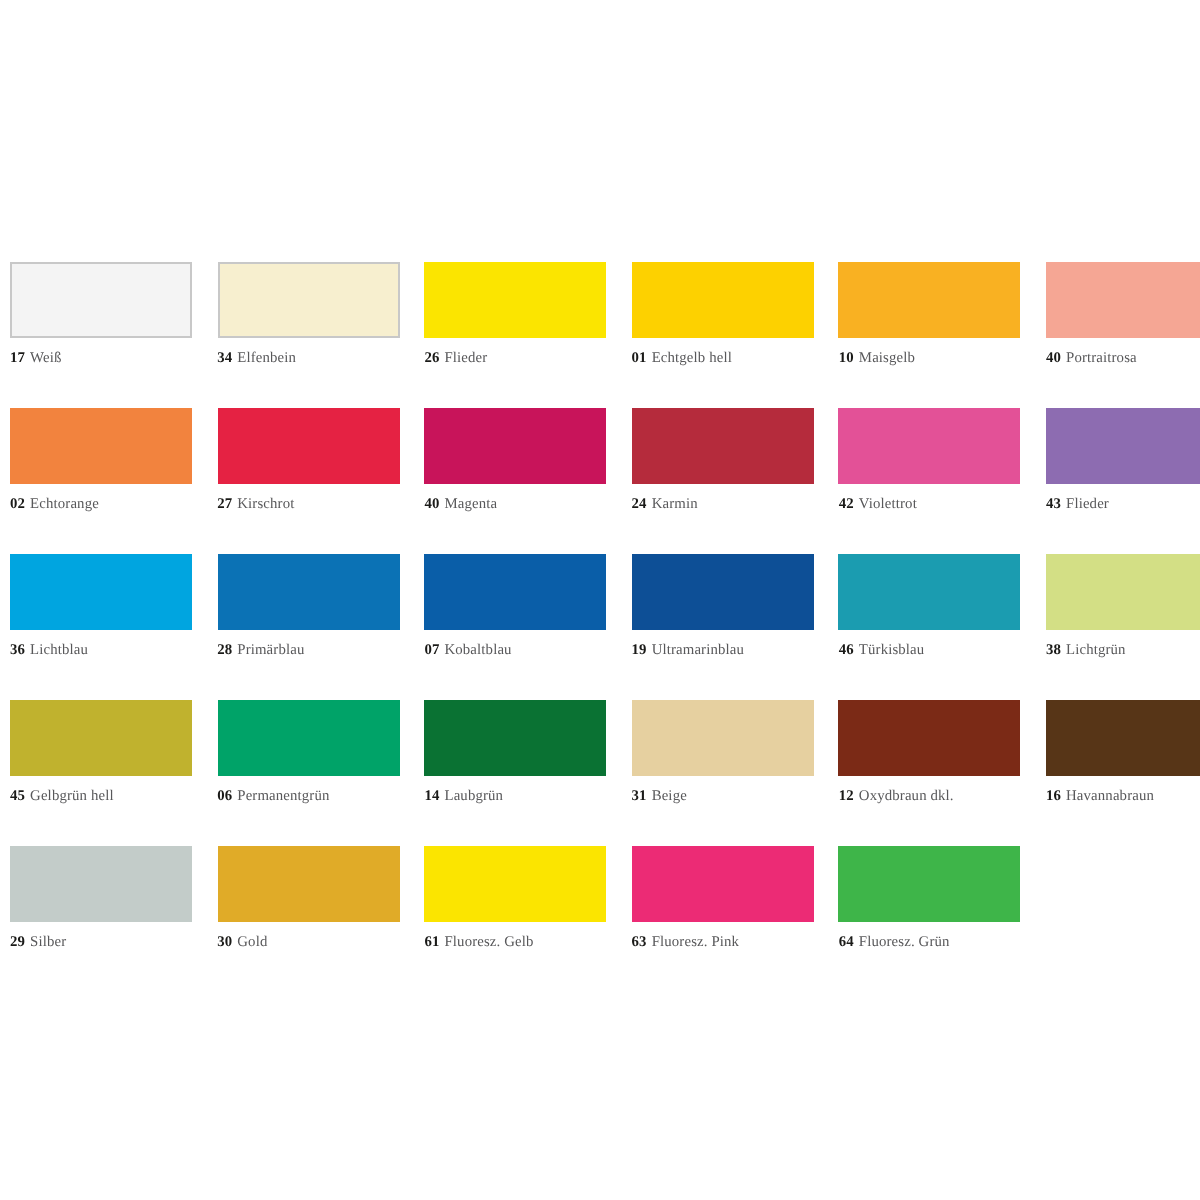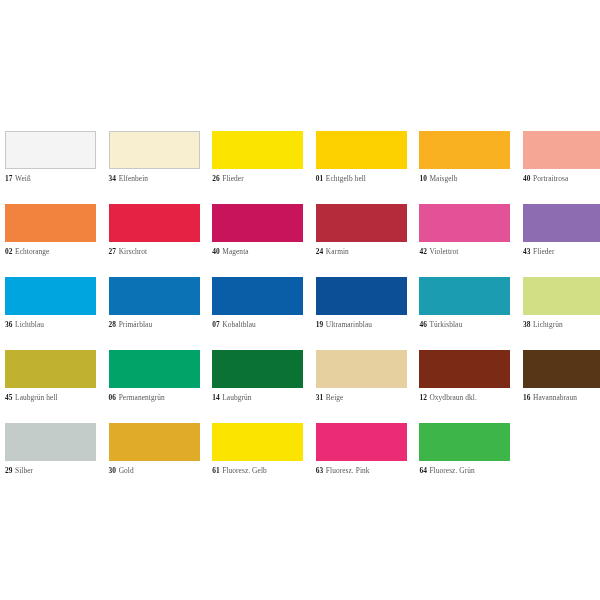--- a/index.html
+++ b/index.html
@@ -138,21 +138,21 @@
       <div class="swatch-cell">
         <div class="swatch-chip" style="background-color: rgb(27, 156, 176);"></div>
         <div class="swatch-caption"><span class="swatch-code">46</span><span class="swatch-name">Türkisblau</span></div>
       </div>
       <div class="swatch-cell">
         <div class="swatch-chip" style="background-color: rgb(211, 223, 133);"></div>
         <div class="swatch-caption"><span class="swatch-code">38</span><span class="swatch-name">Lichtgrün</span></div>
       </div>
       <div class="swatch-cell">
         <div class="swatch-chip" style="background-color: rgb(192, 178, 46);"></div>
-        <div class="swatch-caption"><span class="swatch-code">45</span><span class="swatch-name">Laubgrün hell</span></div>
+        <div class="swatch-caption"><span class="swatch-code">45</span><span class="swatch-name">Gelbgrün hell</span></div>
       </div>
       <div class="swatch-cell">
         <div class="swatch-chip" style="background-color: rgb(0, 163, 104);"></div>
         <div class="swatch-caption"><span class="swatch-code">06</span><span class="swatch-name">Permanentgrün</span></div>
       </div>
       <div class="swatch-cell">
         <div class="swatch-chip" style="background-color: rgb(10, 114, 51);"></div>
         <div class="swatch-caption"><span class="swatch-code">14</span><span class="swatch-name">Laubgrün</span></div>
       </div>
       <div class="swatch-cell">

